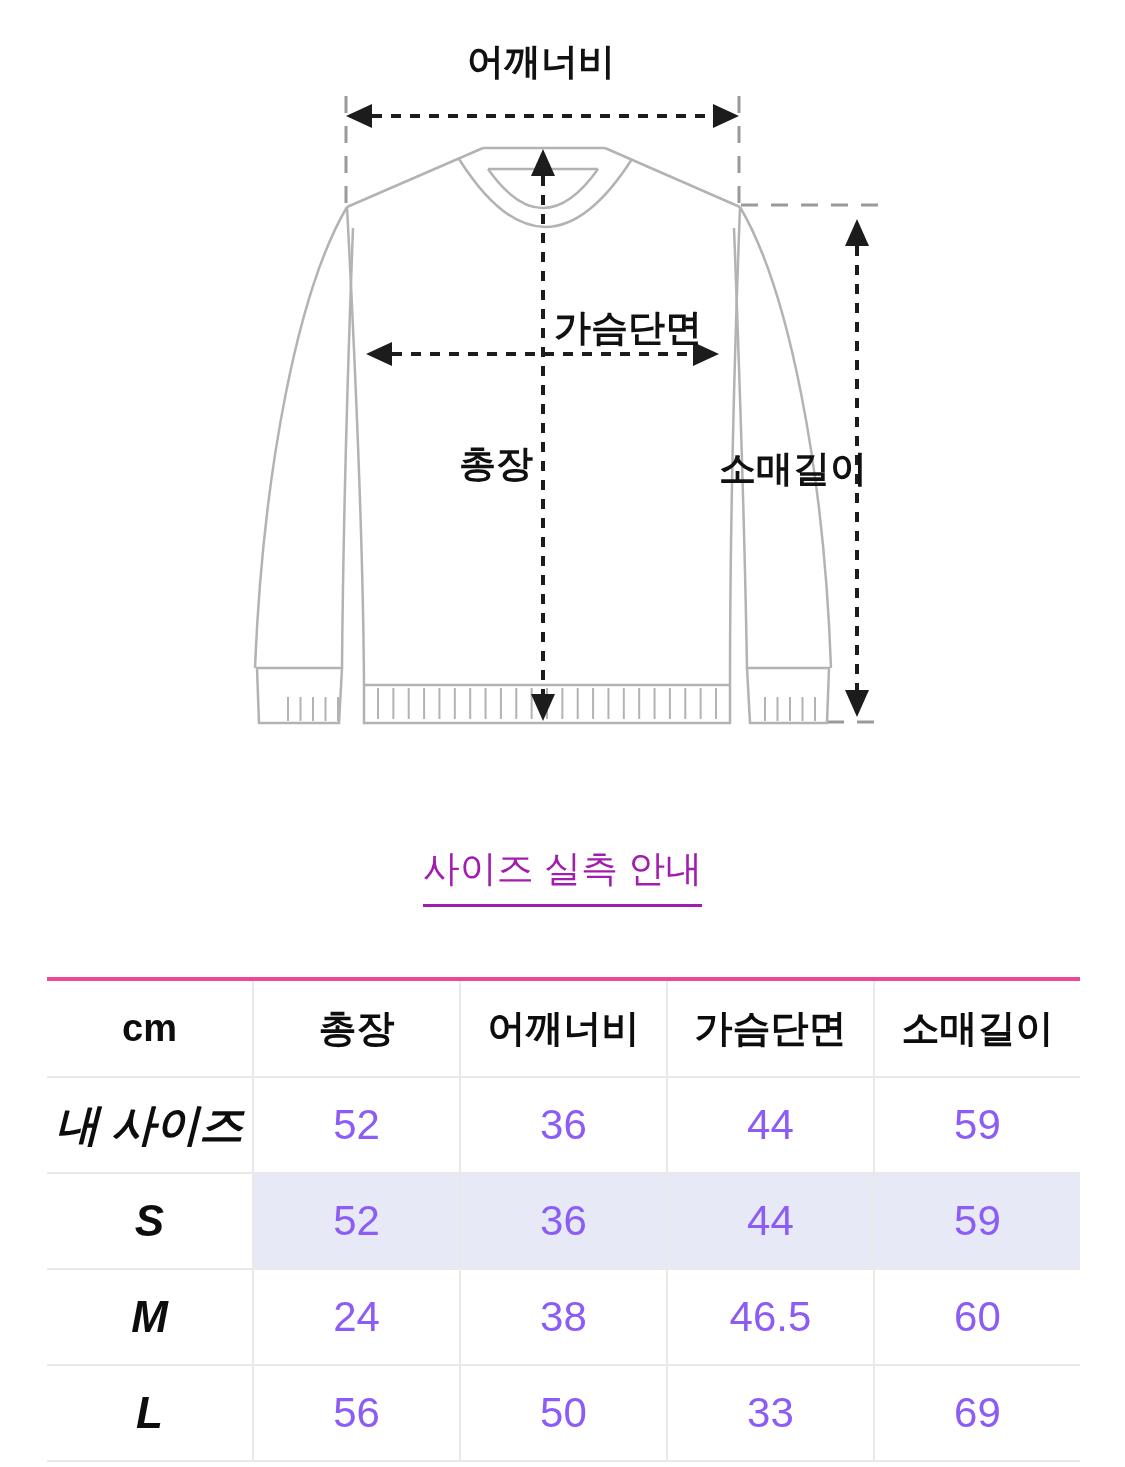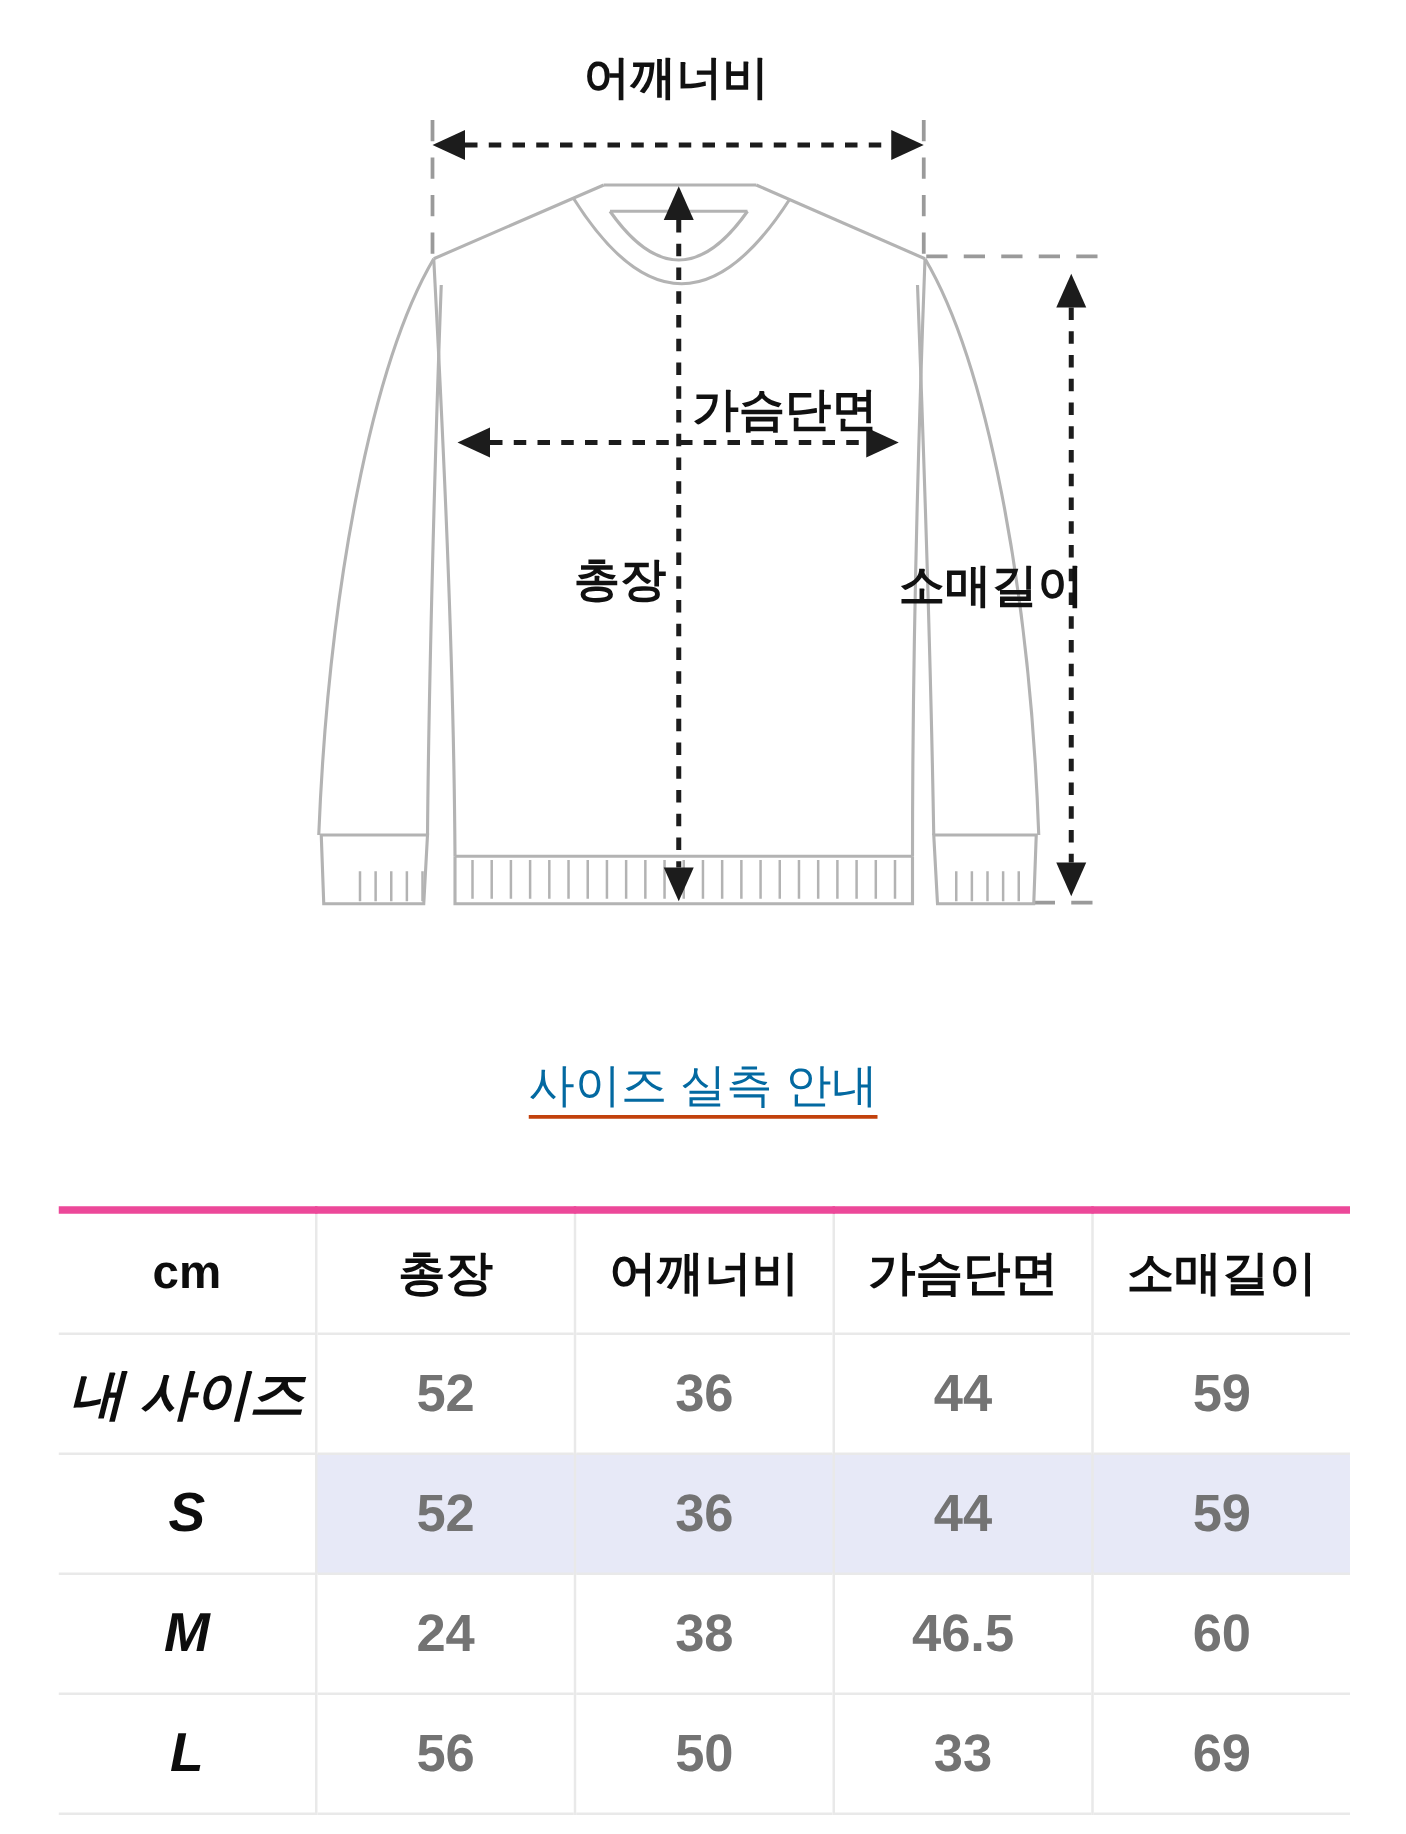--- a/index.html
+++ b/index.html
@@ -18,39 +18,39 @@
   .dlabel{
     font-family:"Liberation Sans","DejaVu Sans",sans-serif;
     font-size:37px;font-weight:700;fill:#111;
   }
   
   .links{
     display:flex;justify-content:center;gap:26px;
     margin-top:50px;
   }
   .links a{
-    font-size:37px;color:#0369a1;text-decoration:none;
-    border-bottom:3px solid #c2410c;padding-bottom:5px;line-height:1.0;
+    font-size:37px;color:#a21caf;text-decoration:none;
+    border-bottom:3px solid #a21caf;padding-bottom:17px;line-height:1.0;
     cursor:pointer;
   }
   
   .size-table-wrap{margin:70px 0 0 47px;width:1033px;}
   table.size{
     width:100%;border-collapse:collapse;table-layout:fixed;
-    border-top:6px solid #ec4899;
+    border-top:4px solid #ec4899;
   }
   table.size tr{border-bottom:2px solid #e9e9e9;}
   table.size th,table.size td{
     width:20%;text-align:center;vertical-align:middle;padding:0;
   }
   table.size th{height:95px;font-size:38px;font-weight:600;color:#0d0d0d;}
   table.size td{height:94px;}
   table.size th + th, table.size td + td{border-left:2px solid #e9e9e9;}
   td.size-label{font-size:44px;font-weight:600;color:#0d0d0d;font-style:italic;}
-  td.value{font-size:42px;font-weight:700;color:#737373;}
+  td.value{font-size:42px;font-weight:400;color:#8b5cf6;}
   tr.hl td.value{background:#e7e9f7;}
 </style>
 </head>
 <body>
 
 <svg class="diagram" viewBox="0 0 1125 800">
 
   <g>
     <line class="guide" x1="346" y1="96" x2="346" y2="203"></line>
     <line class="guide" x1="739" y1="96" x2="739" y2="203"></line>

